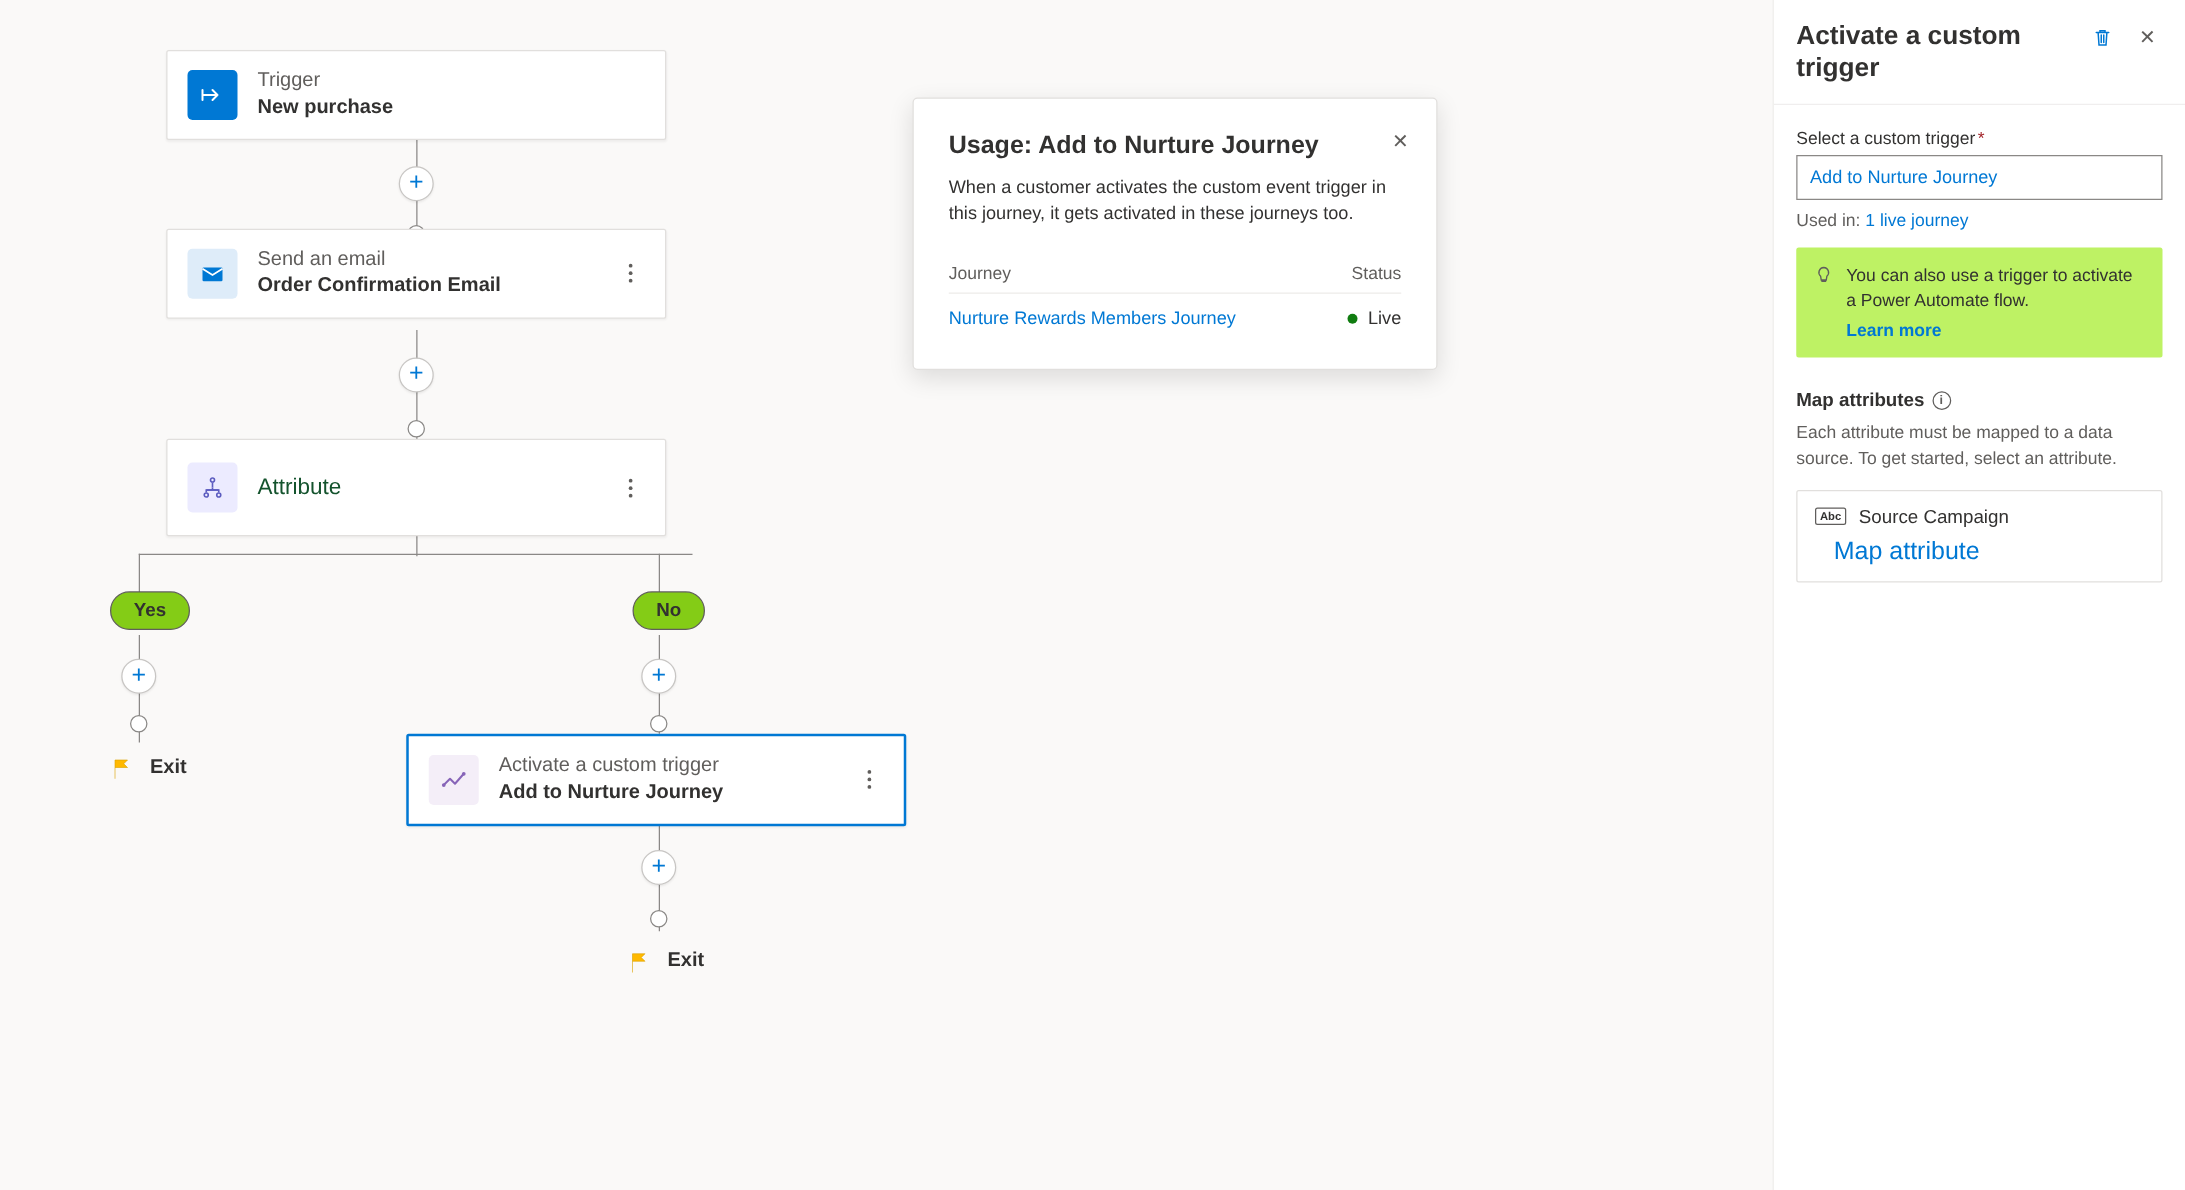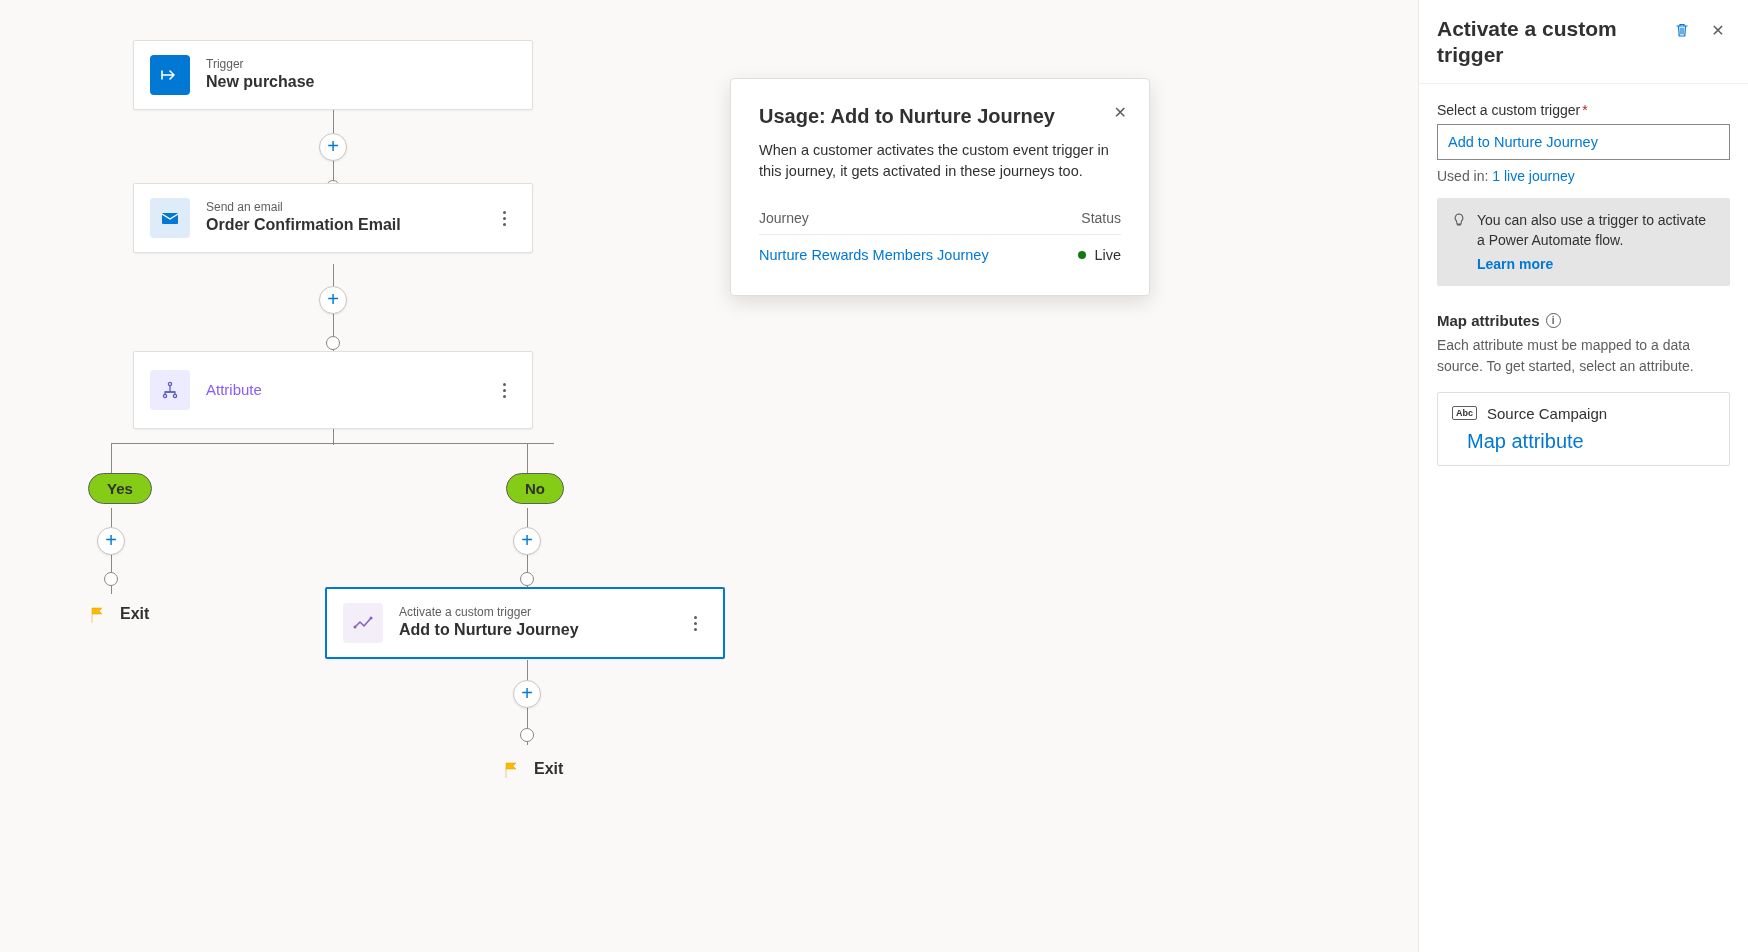--- a/index.html
+++ b/index.html
@@ -20,27 +20,27 @@
     padding:14px 16px;
     gap:16px;
   }
   .node.selected { border:2px solid #0078d4; }
   .node .icon-box {
     width:40px; height:40px; border-radius:4px;
     display:flex; align-items:center; justify-content:center;
     flex-shrink:0;
   }
   .node .txt { flex:1; min-width:0; }
-  .node .type-lbl { font-size:12px; color:#605e5c; line-height:1.3; }
+  .node .type-lbl { font-size:16px; color:#605e5c; line-height:1.3; }
   .node .name-lbl { font-size:16px; font-weight:600; color:#323130; line-height:1.3; }
   .node .more { width:24px; height:24px; display:flex; align-items:center; justify-content:center; color:#605e5c; font-size:18px; letter-spacing:0; line-height:4px; flex-direction:column; gap:3px; cursor:pointer; }
   .node .more span{ width:3px; height:3px; background:#605e5c; border-radius:50%; display:block;}
   
   
-  .node.attr .name-lbl { font-weight:400; color:#8b5cf6; font-size:15px;}
+  .node.attr .name-lbl { font-weight:400; color:#14532d; font-size:18px;}
   
   
   .vline { position:absolute; width:0; border-left:1.5px solid #8a8886; }
   .hline { position:absolute; height:0; border-top:1.5px solid #8a8886; }
   
   
   .add-btn {
     position:absolute; width:28px; height:28px; border-radius:50%;
     background:#fff; border:1px solid #c8c6c4;
     display:flex; align-items:center; justify-content:center;
@@ -94,21 +94,21 @@
   .panel-body { padding:4px 18px 0 18px; border-top:1px solid #f0eeee;}
   .lbl { font-size:14px; color:#323130; display:block; margin:14px 0 6px 0;}
   .lbl .req{ color:#a4262c; margin-left:2px;}
   .select-box {
     width:100%; border:1px solid #8a8886; padding:9px 10px; font-size:14.5px;
     color:#0078d4; background:#fff; cursor:pointer; text-align:left;
   }
   .usedin { font-size:14px; color:#605e5c; margin-top:8px;}
   .usedin a { color:#0078d4; text-decoration:none; cursor:pointer;}
   .tip {
-    margin-top:14px; background:#e5e5e5; padding:12px 14px; font-size:14px;
+    margin-top:14px; background:#bef264; padding:12px 14px; font-size:14px;
     color:#323130; line-height:1.45; display:flex; gap:10px; border-radius:2px;
   }
   .tip .bulb{ color:#605e5c; flex-shrink:0; margin-top:2px;}
   .tip a { color:#0078d4; text-decoration:none; display:block; margin-top:4px; cursor:pointer;font-weight:bold;}
   .sect-h { font-size:15px; font-weight:600; display:flex; align-items:center; gap:6px; margin-top:26px;}
   .info-i { width:15px; height:15px; border:1.2px solid #605e5c; border-radius:50%; display:inline-flex; align-items:center; justify-content:center; font-size:10px; color:#605e5c; font-style:normal;}
   .sect-desc { font-size:14px; color:#605e5c; margin-top:6px; line-height:1.45;}
   .attr-card { margin-top:16px; border:1px solid #e1dfdd; border-radius:2px; padding:12px 14px;}
   .attr-card .ac-h{ display:flex; align-items:center; gap:10px; font-size:15px; color:#323130;}
   .abc{ font-size:9px; font-weight:700; border:1px solid #605e5c; padding:1px 3px; border-radius:2px; color:#323130;}

